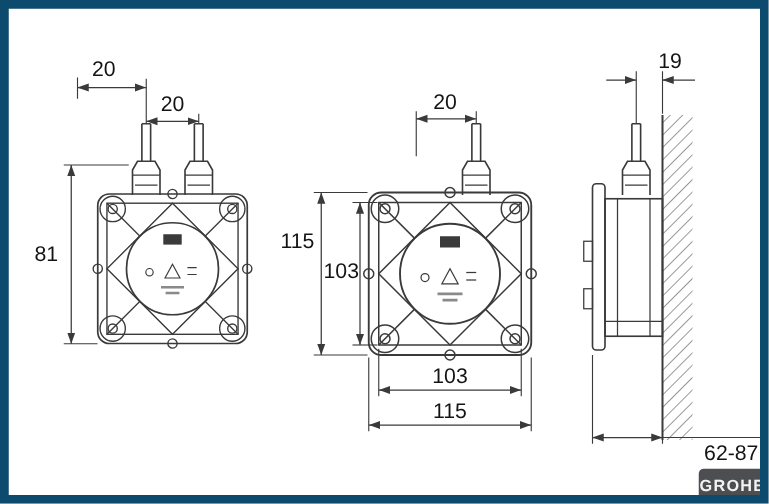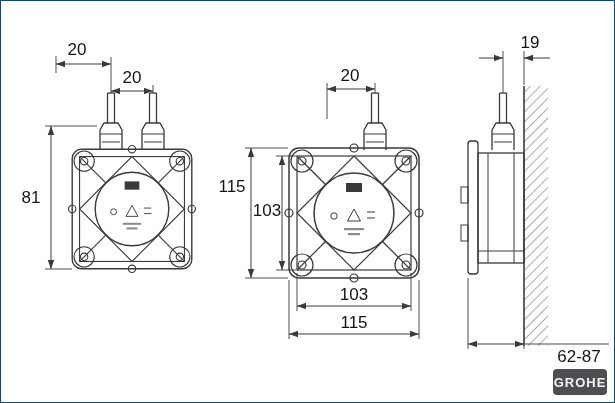--- a/index.html
+++ b/index.html
@@ -1,19 +1,19 @@
 <!DOCTYPE html>
 <html><head>
 <meta charset="utf-8">
 <style>
   html,body { margin:0; padding:0; background:#ffffff; }
   .sheet {
     width:615px; height:403px; position:relative; background:#ffffff;
     font-family:"Liberation Sans", sans-serif; overflow:hidden;
-    box-sizing:border-box; border:1px solid #0c4a6e;
+    box-sizing:border-box; border:7px solid #0c4a6e;
   }
   svg { display:block; }
   .dim  { stroke:#3a3a3a; stroke-width:1;   fill:none; }
   .ext  { stroke:#3a3a3a; stroke-width:0.9; fill:none; }
   .out  { stroke:#3a3a3a; fill:none; }
   text.dimtxt {
     font-family:"Liberation Sans", sans-serif;
     font-size:17px; fill:#141414; text-anchor:middle;
   }
   text.logotxt {

